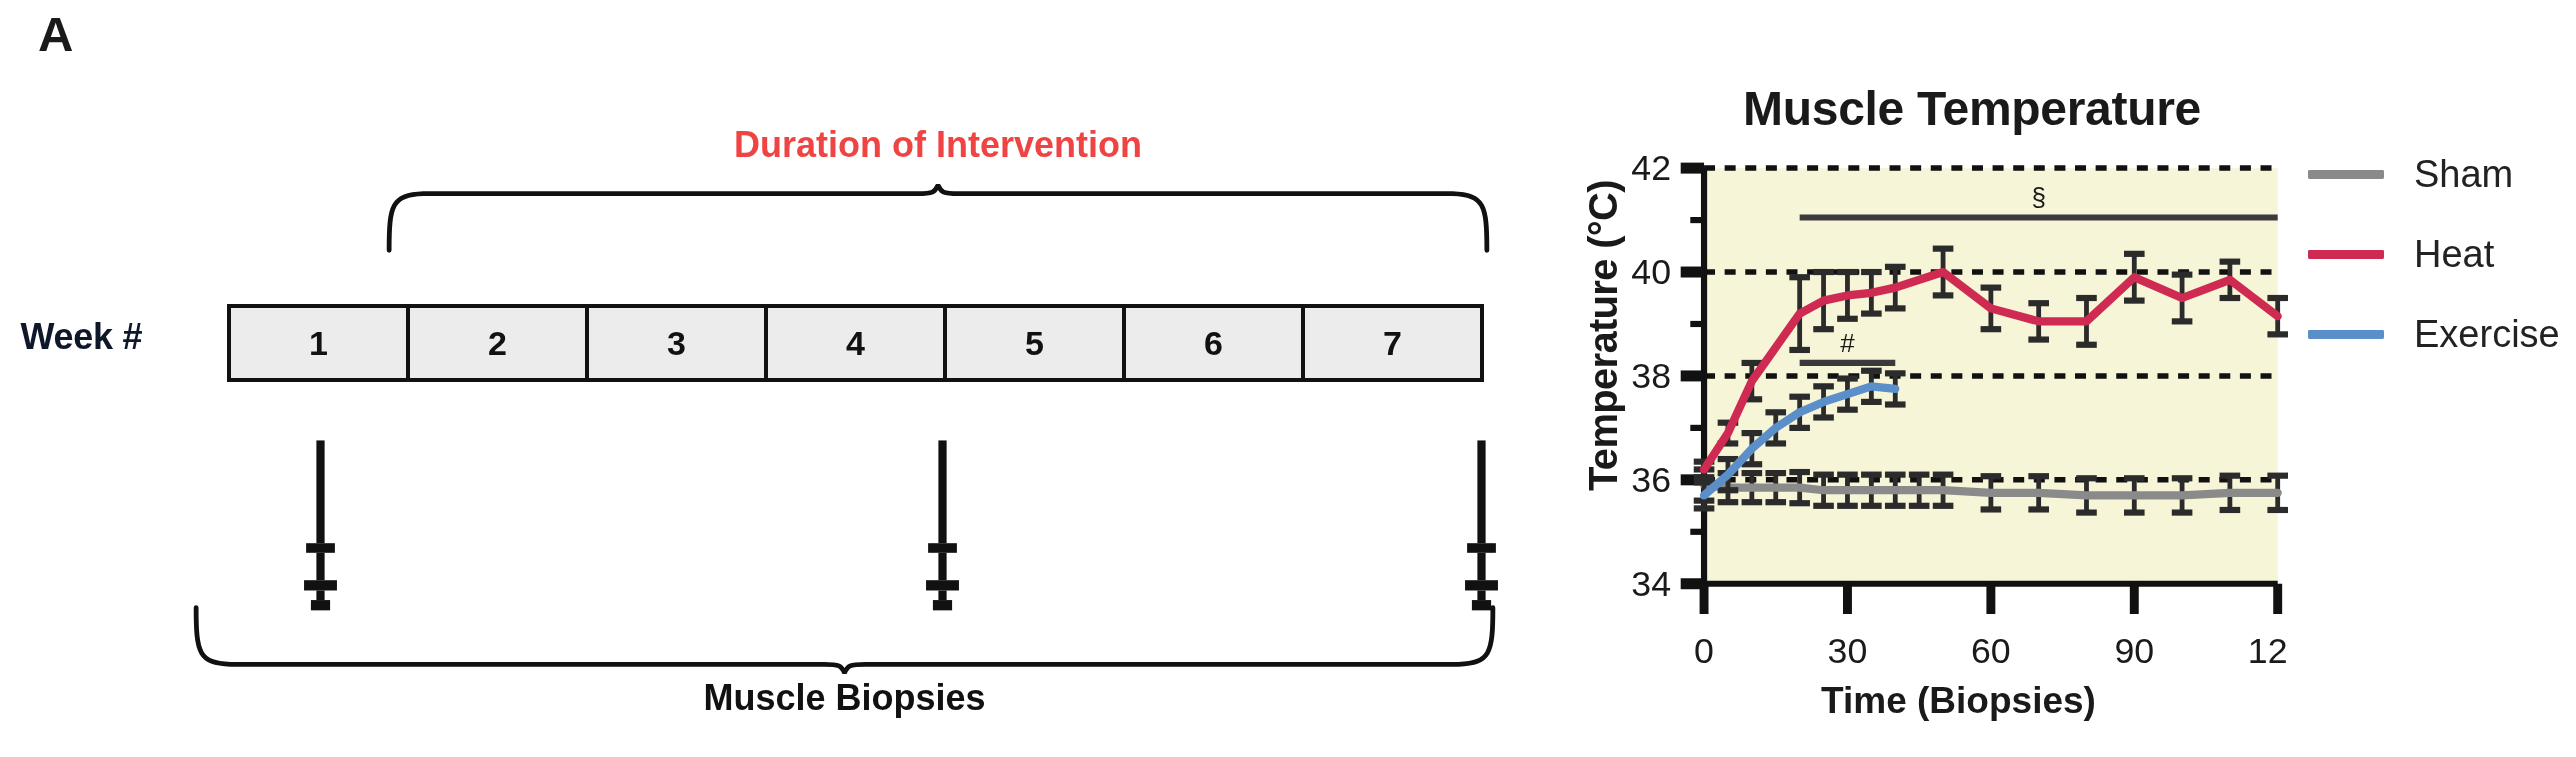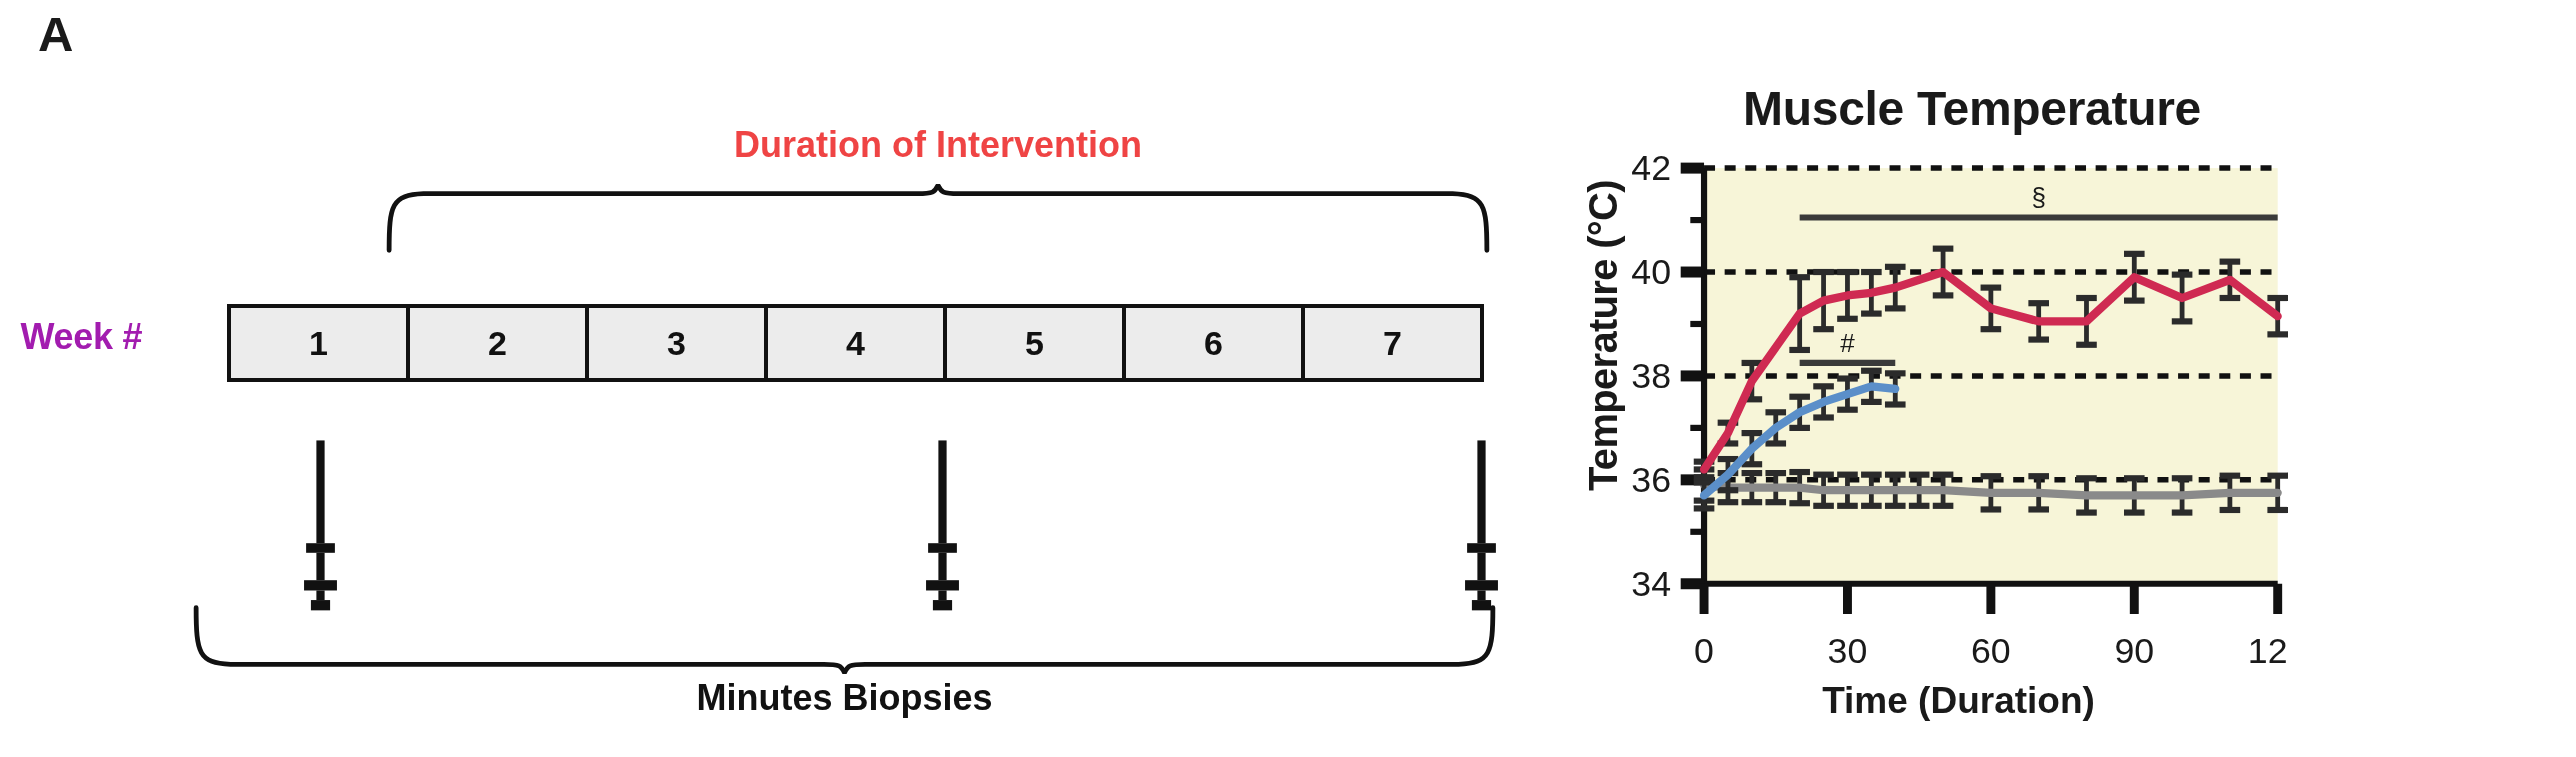--- a/index.html
+++ b/index.html
@@ -5,21 +5,21 @@
   html,body{margin:0;padding:0;background:#ffffff;}
   body{width:2576px;height:757px;position:relative;font-family:"Liberation Sans",sans-serif;overflow:hidden;}
   .fig{position:absolute;inset:0;}
 
   
   .panel-letter{position:absolute;font-weight:bold;color:#1a1a1a;font-size:49px;line-height:1;}
   #panelA-letter{left:38px;top:9.6px;}
 
   
   #panelA{position:absolute;left:0;top:0;width:1546px;height:757px;}
-  #weekLabel{position:absolute;left:20.6px;top:316px;font-size:36px;font-weight:bold;color:#a21caf;letter-spacing:-0.3px;}
+  #weekLabel{position:absolute;left:20.6px;top:316px;font-size:36px;font-weight:bold;color:#0f172a;letter-spacing:-0.3px;}
   #weekRow{position:absolute;left:227px;top:304px;width:1257px;height:78px;display:flex;
            border:4.8px solid #111;box-sizing:border-box;background:#ececec;}
   .week-cell{flex:1 1 0;display:flex;align-items:center;justify-content:center;
              font-size:34px;font-weight:bold;color:#111;border-right:4.1px solid #111;box-sizing:border-box;}
   .week-cell:last-child{border-right:none;}
 
   
   #topBracket{position:absolute;left:385px;top:184px;width:1106px;height:69px;}
   #botBracket{position:absolute;left:192px;top:605px;width:1305px;height:69px;}
   #topBracketLabel{position:absolute;left:385px;top:124px;width:1106px;text-align:center;
@@ -98,21 +98,21 @@
       <rect x="21" y="164" width="12" height="40" fill="#111"></rect>
       <rect x="3" y="204" width="48" height="15" fill="#111"></rect>
       <rect x="21" y="219" width="12" height="14" fill="#111"></rect>
       <rect x="13" y="233" width="28" height="15" fill="#111"></rect>
     </svg>
 
     <svg id="botBracket" viewBox="0 0 1900 100" preserveAspectRatio="none">
       <path d="M6,4 C6,70 10,84 56,86 L920,86 C943,86 945,88 950,98 C955,88 957,86 980,86 L1844,86 C1890,84 1894,70 1894,4" fill="none" stroke="#111" stroke-width="7" stroke-linecap="round"></path>
     </svg>
 
-    <div id="botBracketLabel">Minutes Biopsies</div>
+    <div id="botBracketLabel">Muscle Biopsies</div>
   </div>
 
   <div id="panelB">
 
     <div id="chartTitle">Muscle Temperature</div>
 
     <div id="ylabel">Temperature (°C)</div>
 
     <svg id="plotSvg" width="687" height="536" viewBox="0 0 1000 780">
         <rect x="150" y="35" width="835" height="605" fill="#f7f5d8"></rect>
@@ -283,18 +283,32 @@
           <line x1="970" y1="224.0625" x2="1000" y2="224.0625" stroke="#2b2b2b" stroke-width="9"></line>
           <line x1="970" y1="277.0000000000002" x2="1000" y2="277.0000000000002" stroke="#2b2b2b" stroke-width="9"></line>
           <polyline points="150,473.6249999999998 184.79166666666666,420.6875000000001 219.58333333333331,345.0625000000001 289.16666666666663,246.74999999999977 323.95833333333337,227.84374999999977 358.75,220.28125000000023 393.5416666666667,216.4999999999999 428.3333333333333,208.93749999999977 497.9166666666667,186.25 567.5,239.18750000000023 637.0833333333334,258.0937500000002 706.6666666666666,258.0937500000002 776.25,193.8125000000001 845.8333333333334,224.0625 915.4166666666666,197.5937499999999 985,250.5312500000001" fill="none" stroke="#cf2a52" stroke-width="12" stroke-linejoin="round" stroke-linecap="round"></polyline>
         </g>
         <line x1="289.16666666666663" y1="106.84375000000023" x2="985" y2="106.84375000000023" stroke="#3a3a3a" stroke-width="9"></line>
         <text x="637.0833333333333" y="90.84375000000023" class="sig-mark">§</text>
         <line x1="289.16666666666663" y1="318.59375" x2="428.3333333333333" y2="318.59375" stroke="#3a3a3a" stroke-width="9"></line>
         <text x="358.75" y="302.59375" class="sig-mark">#</text>
       </svg>
 
-    <div id="xlabel">Time (Duration)</div>
-
+    <div id="xlabel">Time (Biopsies)</div>
+
+    <div id="legend">
+        <div class="legend-row">
+          <div class="legend-swatch" style="background: rgb(138, 138, 138);"></div>
+          <div class="legend-text">Sham</div>
+        </div>
+        <div class="legend-row">
+          <div class="legend-swatch" style="background: rgb(207, 42, 82);"></div>
+          <div class="legend-text">Heat</div>
+        </div>
+        <div class="legend-row">
+          <div class="legend-swatch" style="background: rgb(91, 143, 201);"></div>
+          <div class="legend-text">Exercise</div>
+        </div>
+      </div>
   </div>
 
 </div>
 
 
 </body></html>

